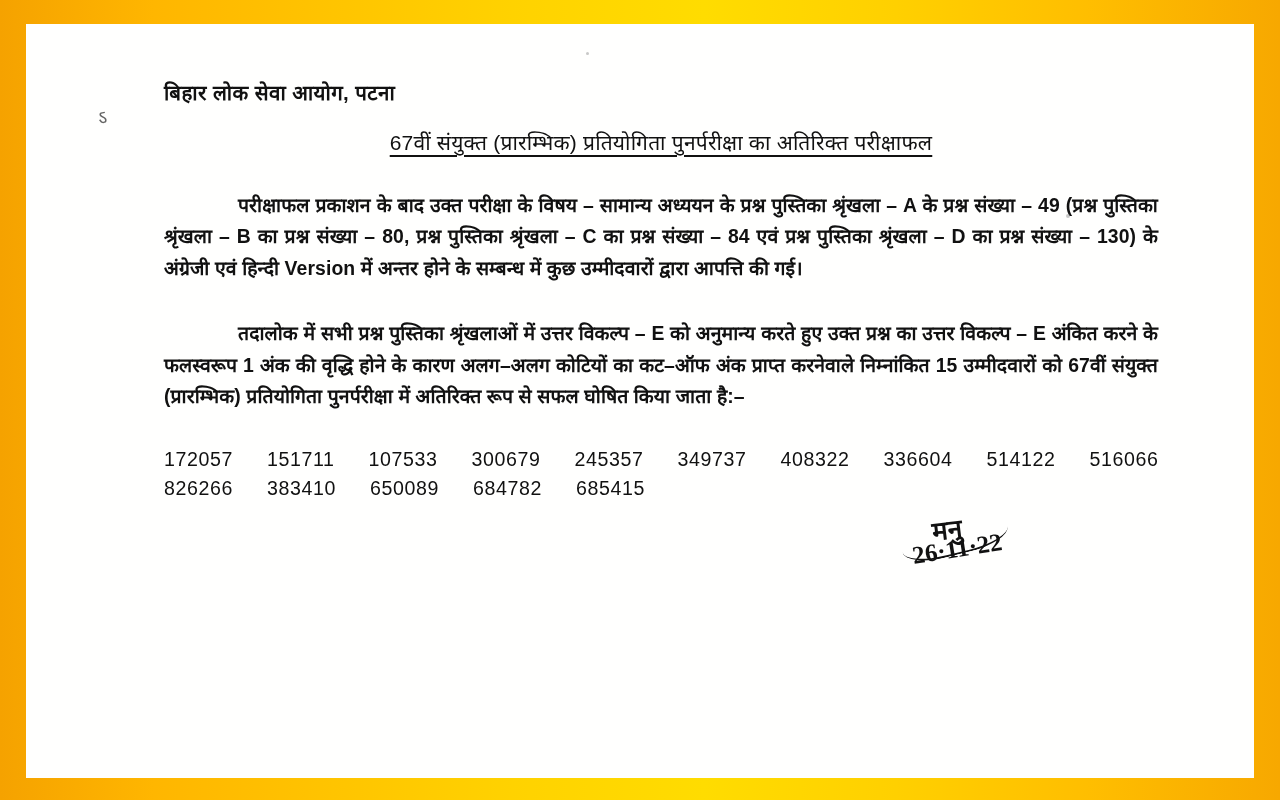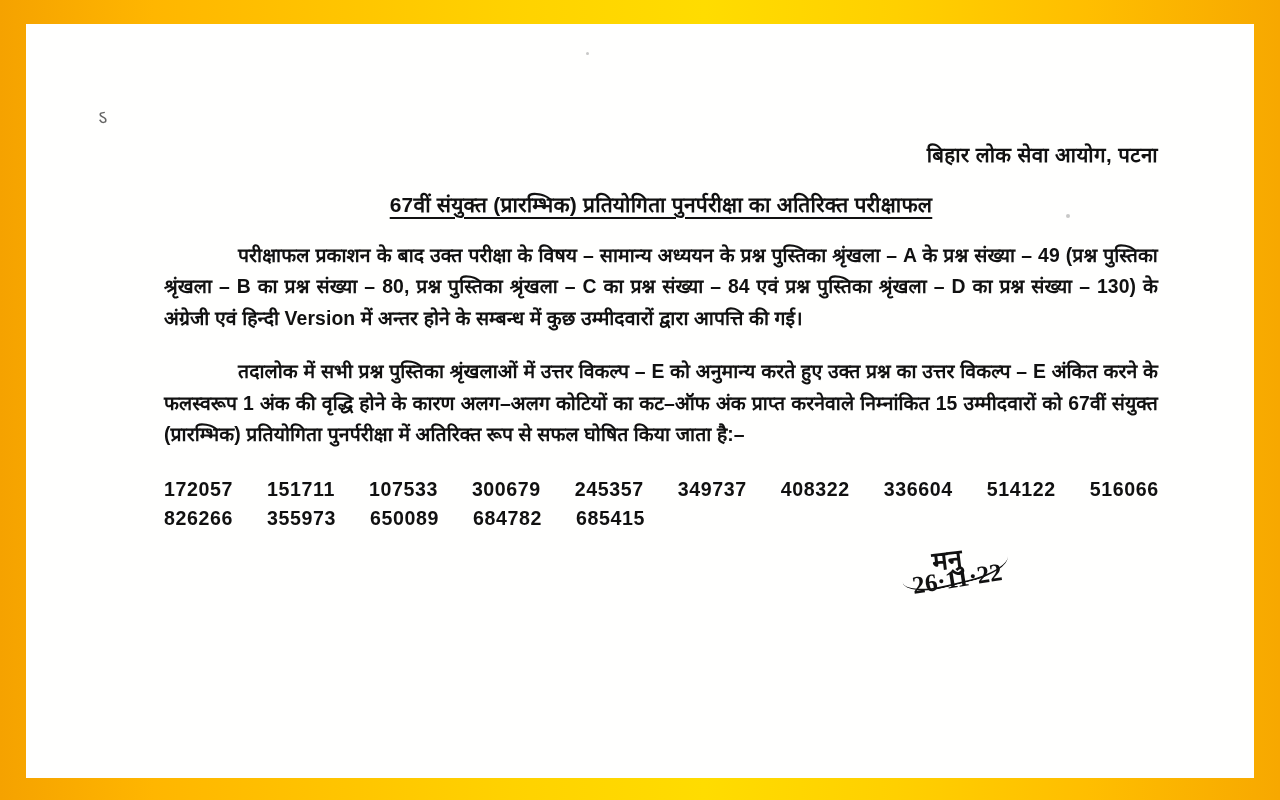--- a/index.html
+++ b/index.html
@@ -60,54 +60,53 @@
     opacity: .75;
     font-family: "Liberation Serif", serif;
   }
   .scan-speck {
     position: absolute;
     background: #9a9a9a;
     border-radius: 50%;
     opacity: .55;
   }
   .org-line {
-    text-align: right;
+    text-align: left;
     font-size: 20.5px;
     font-weight: 700;
     letter-spacing: .4px;
-    margin-top: 62px;
   }
   .doc-title {
     text-align: center;
     font-size: 21px;
-    font-weight: 700;
+    font-weight: 400;
     text-decoration: underline;
     text-underline-offset: 5px;
     margin-top: 22px;
     letter-spacing: .2px;
   }
   .para {
     font-size: 19.4px;
     line-height: 1.62;
     text-align: justify;
     text-justify: inter-word;
-    margin-top: 22px;
+    margin-top: 34px;
     font-weight: 600;
     letter-spacing: .1px;
   }
   .para.indent::before {
     content: "";
     display: inline-block;
     width: 74px;
   }
   .para.p1 { margin-top: 36px; }
   .roll-block {
-    margin-top: 24px;
+    margin-top: 32px;
     font-size: 19.6px;
-    font-weight: 700;
+    font-weight: 400;
     line-height: 1.5;
     letter-spacing: .6px;
   }
   .roll-row {
     display: flex;
     gap: 34px;
   }
   .roll-num { display: inline-block; }
   .sign-area {
     position: relative;
@@ -170,21 +169,21 @@
           <span class="roll-num">300679</span>
           <span class="roll-num">245357</span>
           <span class="roll-num">349737</span>
           <span class="roll-num">408322</span>
           <span class="roll-num">336604</span>
           <span class="roll-num">514122</span>
           <span class="roll-num">516066</span>
         </div>
         <div class="roll-row">
           <span class="roll-num">826266</span>
-          <span class="roll-num">355973</span>
+          <span class="roll-num">383410</span>
           <span class="roll-num">650089</span>
           <span class="roll-num">684782</span>
           <span class="roll-num">685415</span>
         </div>
       </div>
 
       <div class="sign-area">
         <div class="sign-stroke"></div>
         <div class="signature">मनु</div>
         <div class="sign-date">26·11·22</div>

